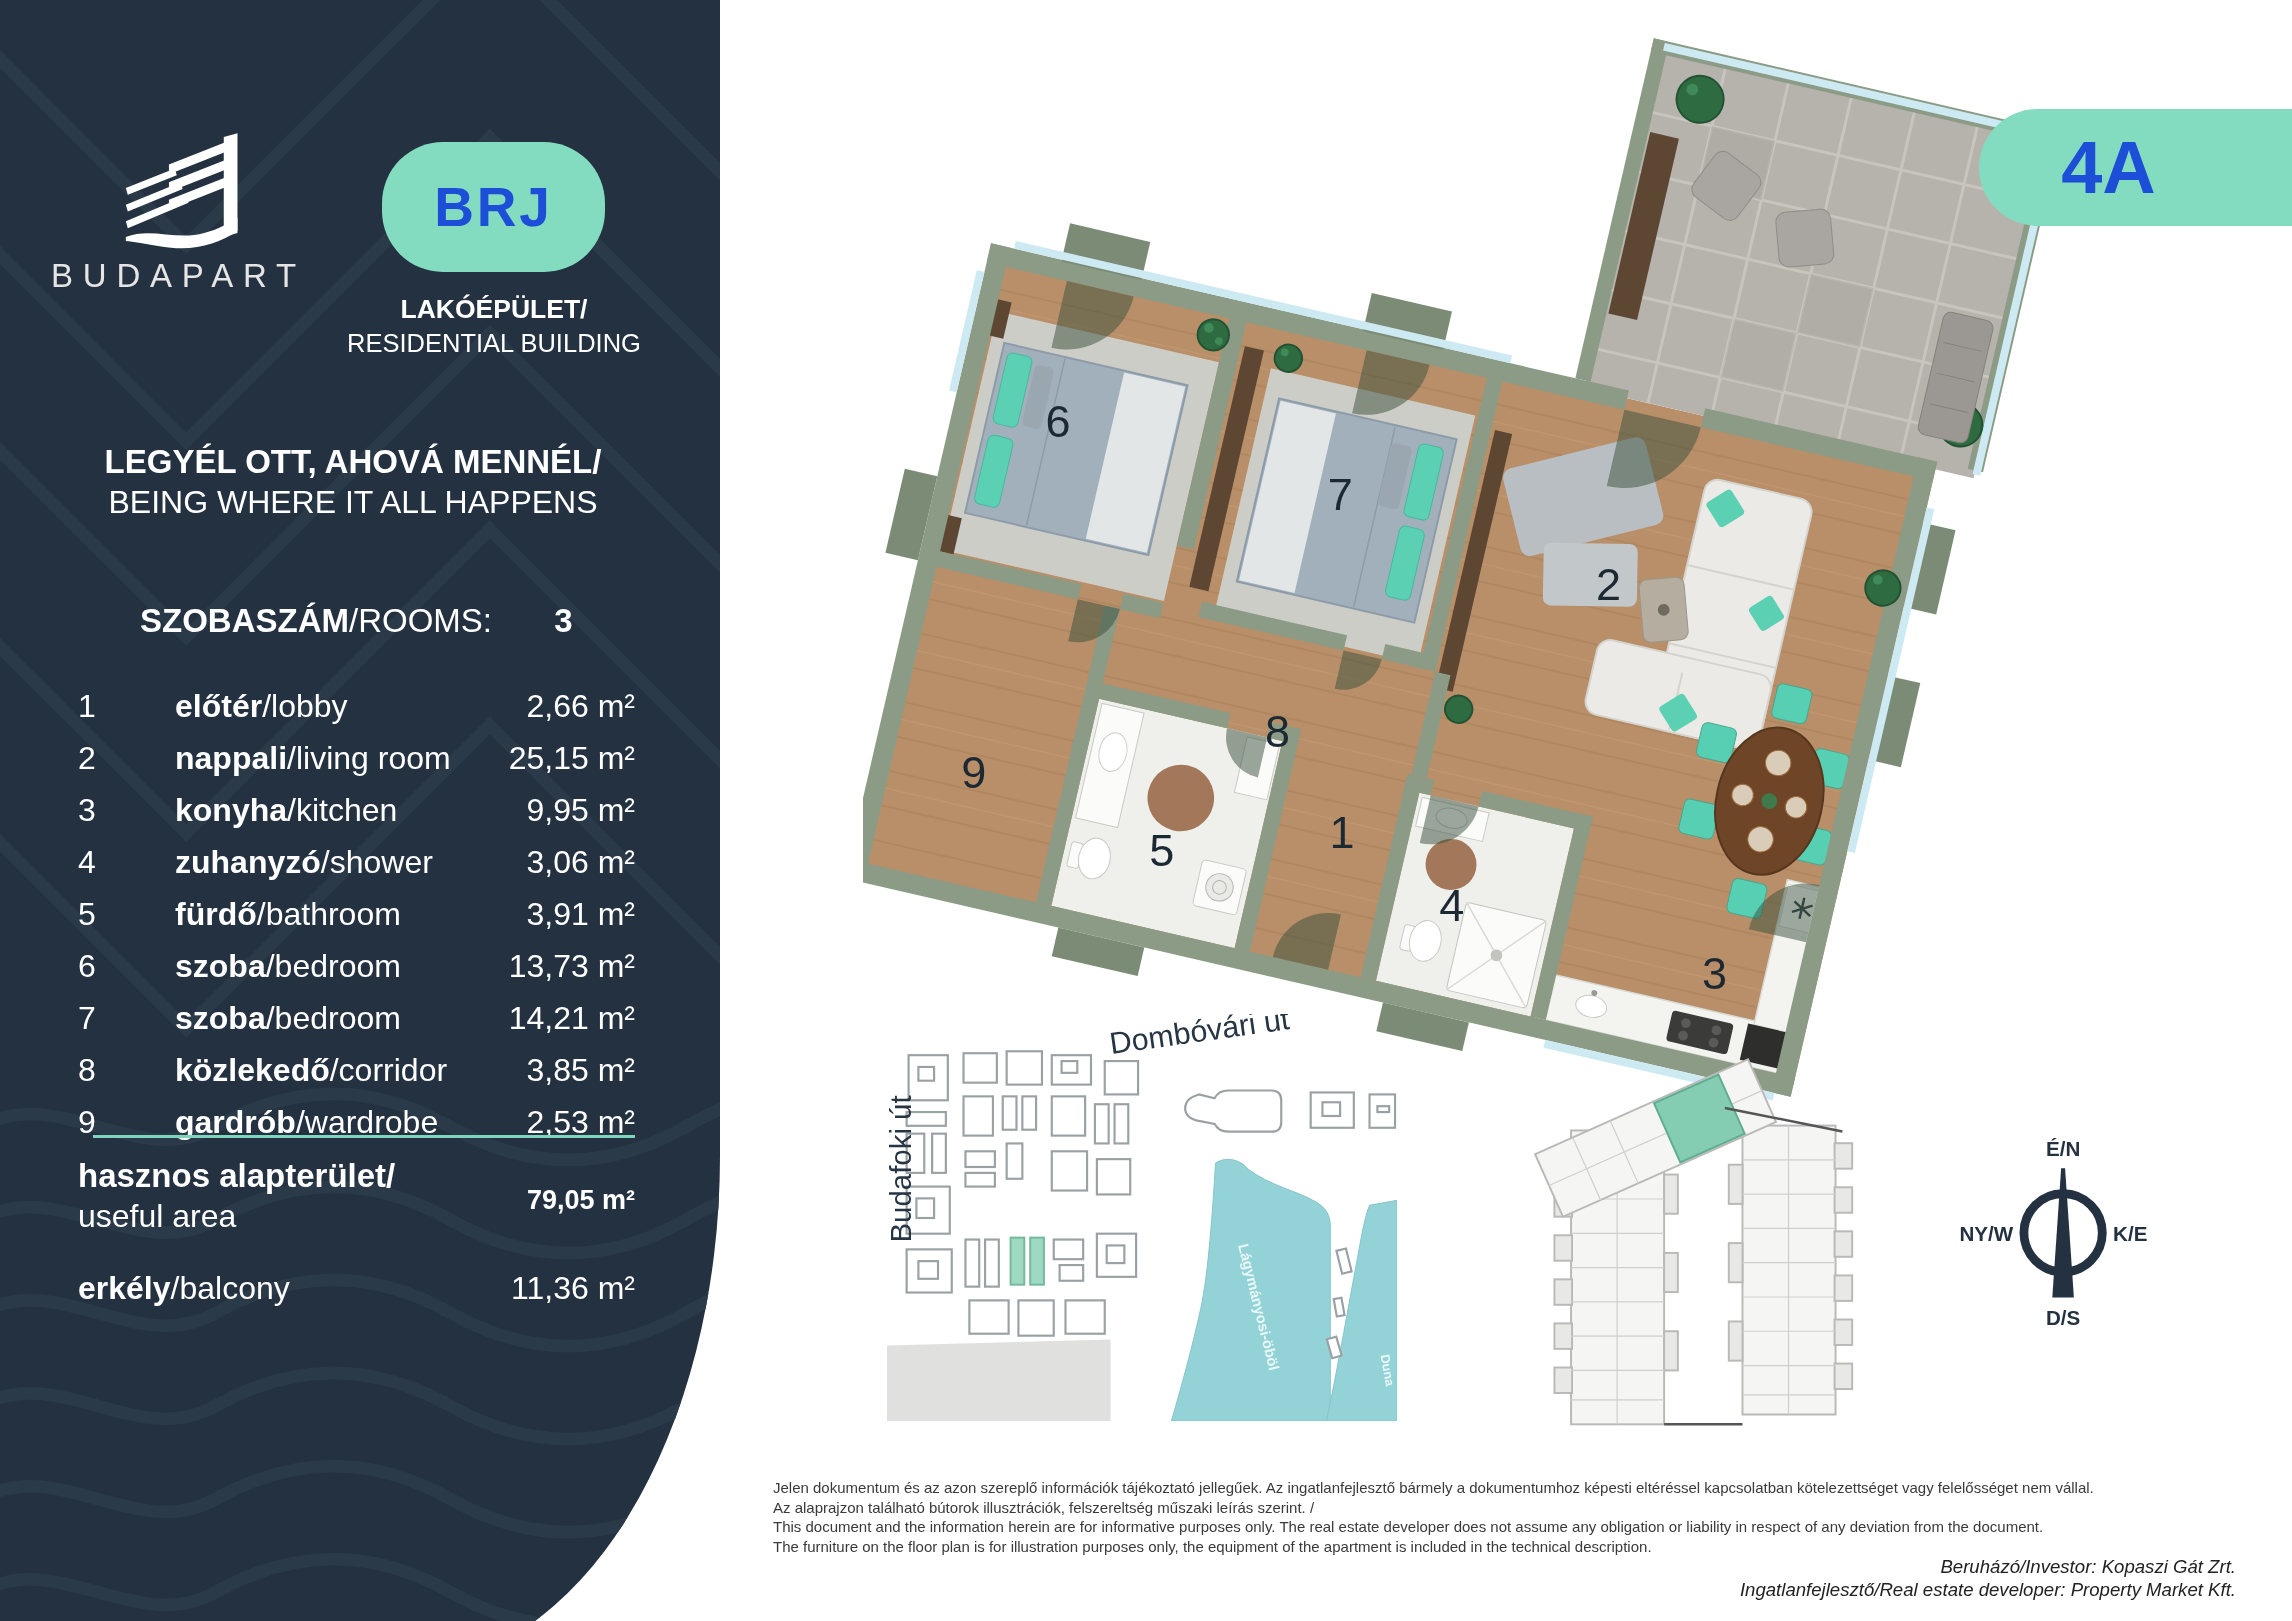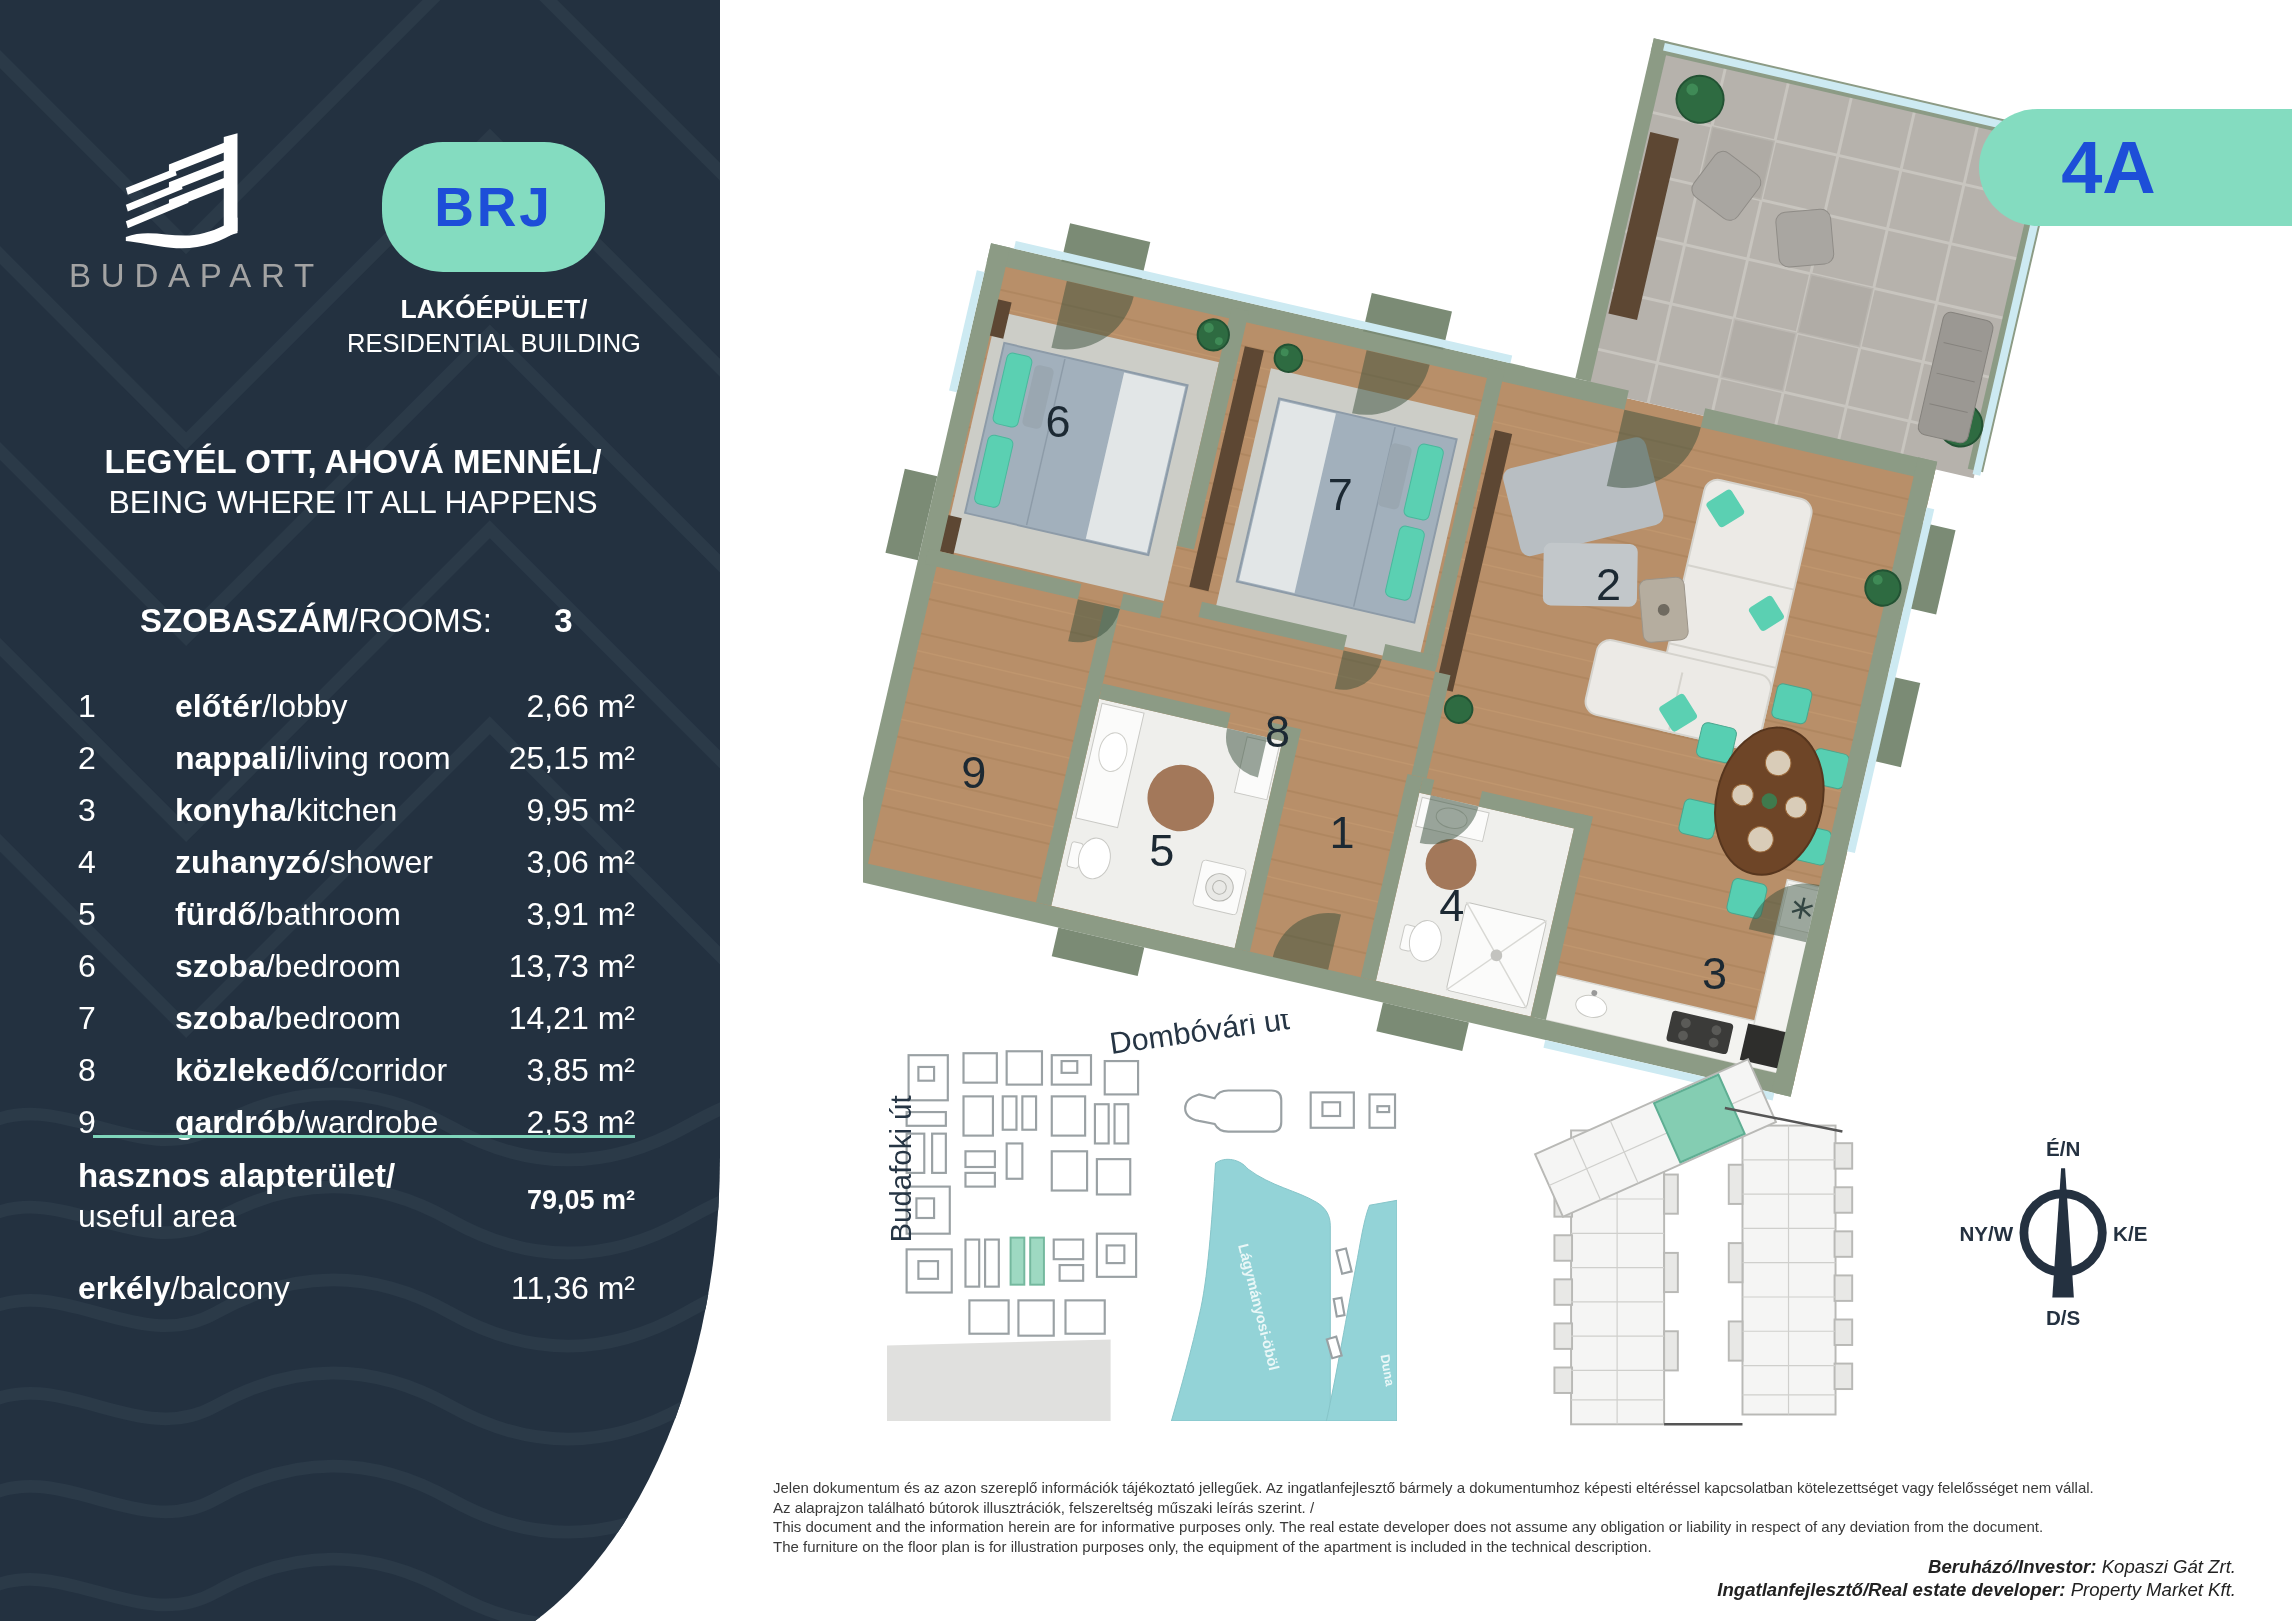--- a/index.html
+++ b/index.html
@@ -3,22 +3,22 @@
 <meta charset="utf-8">
 <style>
   html,body{margin:0;padding:0;background:#ffffff;}
   #page{position:relative;width:2293px;height:1621px;overflow:hidden;
         font-family:"Liberation Sans",sans-serif;background:#ffffff;}
   .abs{position:absolute;}
   
   #sidebar{left:0;top:0;width:720px;height:1666px;background:#233140;
            border-bottom-right-radius:314px 510px;overflow:hidden;color:#fff;}
   #sidebar svg.pattern{position:absolute;left:0;top:0;}
-  .logo-word{left:35px;top:257px;width:323px;text-align:center;font-size:33px;
-             letter-spacing:9.8px;font-weight:400;color:#a3a3a3;}
+  .logo-word{left:17px;top:257px;width:323px;text-align:center;font-size:33px;
+             letter-spacing:9.8px;font-weight:400;color:#e5e5e5;}
   .badge-brj{left:382px;top:142px;width:223px;height:130px;border-radius:61px;
              background:#84dcc0;color:#1d4ed8;font-weight:bold;font-size:55px;
              letter-spacing:2.9px;display:flex;align-items:center;justify-content:center;}
   .bldtype{left:347px;top:292px;width:294px;text-align:center;line-height:34px;}
   .bldtype .hu{font-weight:bold;font-size:26.5px;}
   .bldtype .en{font-size:25.5px;font-weight:400;}
   .tagline{left:59px;top:441px;width:588px;text-align:center;line-height:41px;}
   .tagline .hu{font-weight:bold;font-size:33px;}
   .tagline .en{font-size:32px;font-weight:400;}
   .roomsline{left:140px;top:602px;width:510px;font-size:33px;}
@@ -38,21 +38,21 @@
   .balcony{left:78px;top:1270px;width:557px;font-size:32px;display:flex;}
   .balcony .nm{flex:1;}
   
   .badge-4a{right:0;top:90px;width:314px;height:117px;border-radius:76px 0 0 76px;
             background:#84dcc0;color:#1d4ed8;font-weight:bold;font-size:74px;
             display:flex;align-items:center;justify-content:center;padding-right:55px;box-sizing:border-box;margin-top:19px;}
   .disclaimer{left:757px;top:1478px;width:1490px;font-size:15px;line-height:19.6px;
               color:#3a3a3a;white-space:nowrap;margin-left:16px;}
   .credits{left:1666px;top:1556px;width:570px;text-align:right;font-style:italic;
            font-size:18.6px;line-height:22.5px;color:#222;}
-  .credits b{font-weight:bold;}
+  .credits b{font-weight:normal;}
   svg text{font-family:"Liberation Sans",sans-serif;}
 </style>
 </head>
 <body>
 
 <div id="page">
 
   <svg class="abs" style="left:863px;top:19.6px;" width="1215" height="1117" viewBox="0 -40 1240 1140">
     <g transform="rotate(13,560,480)">
 

